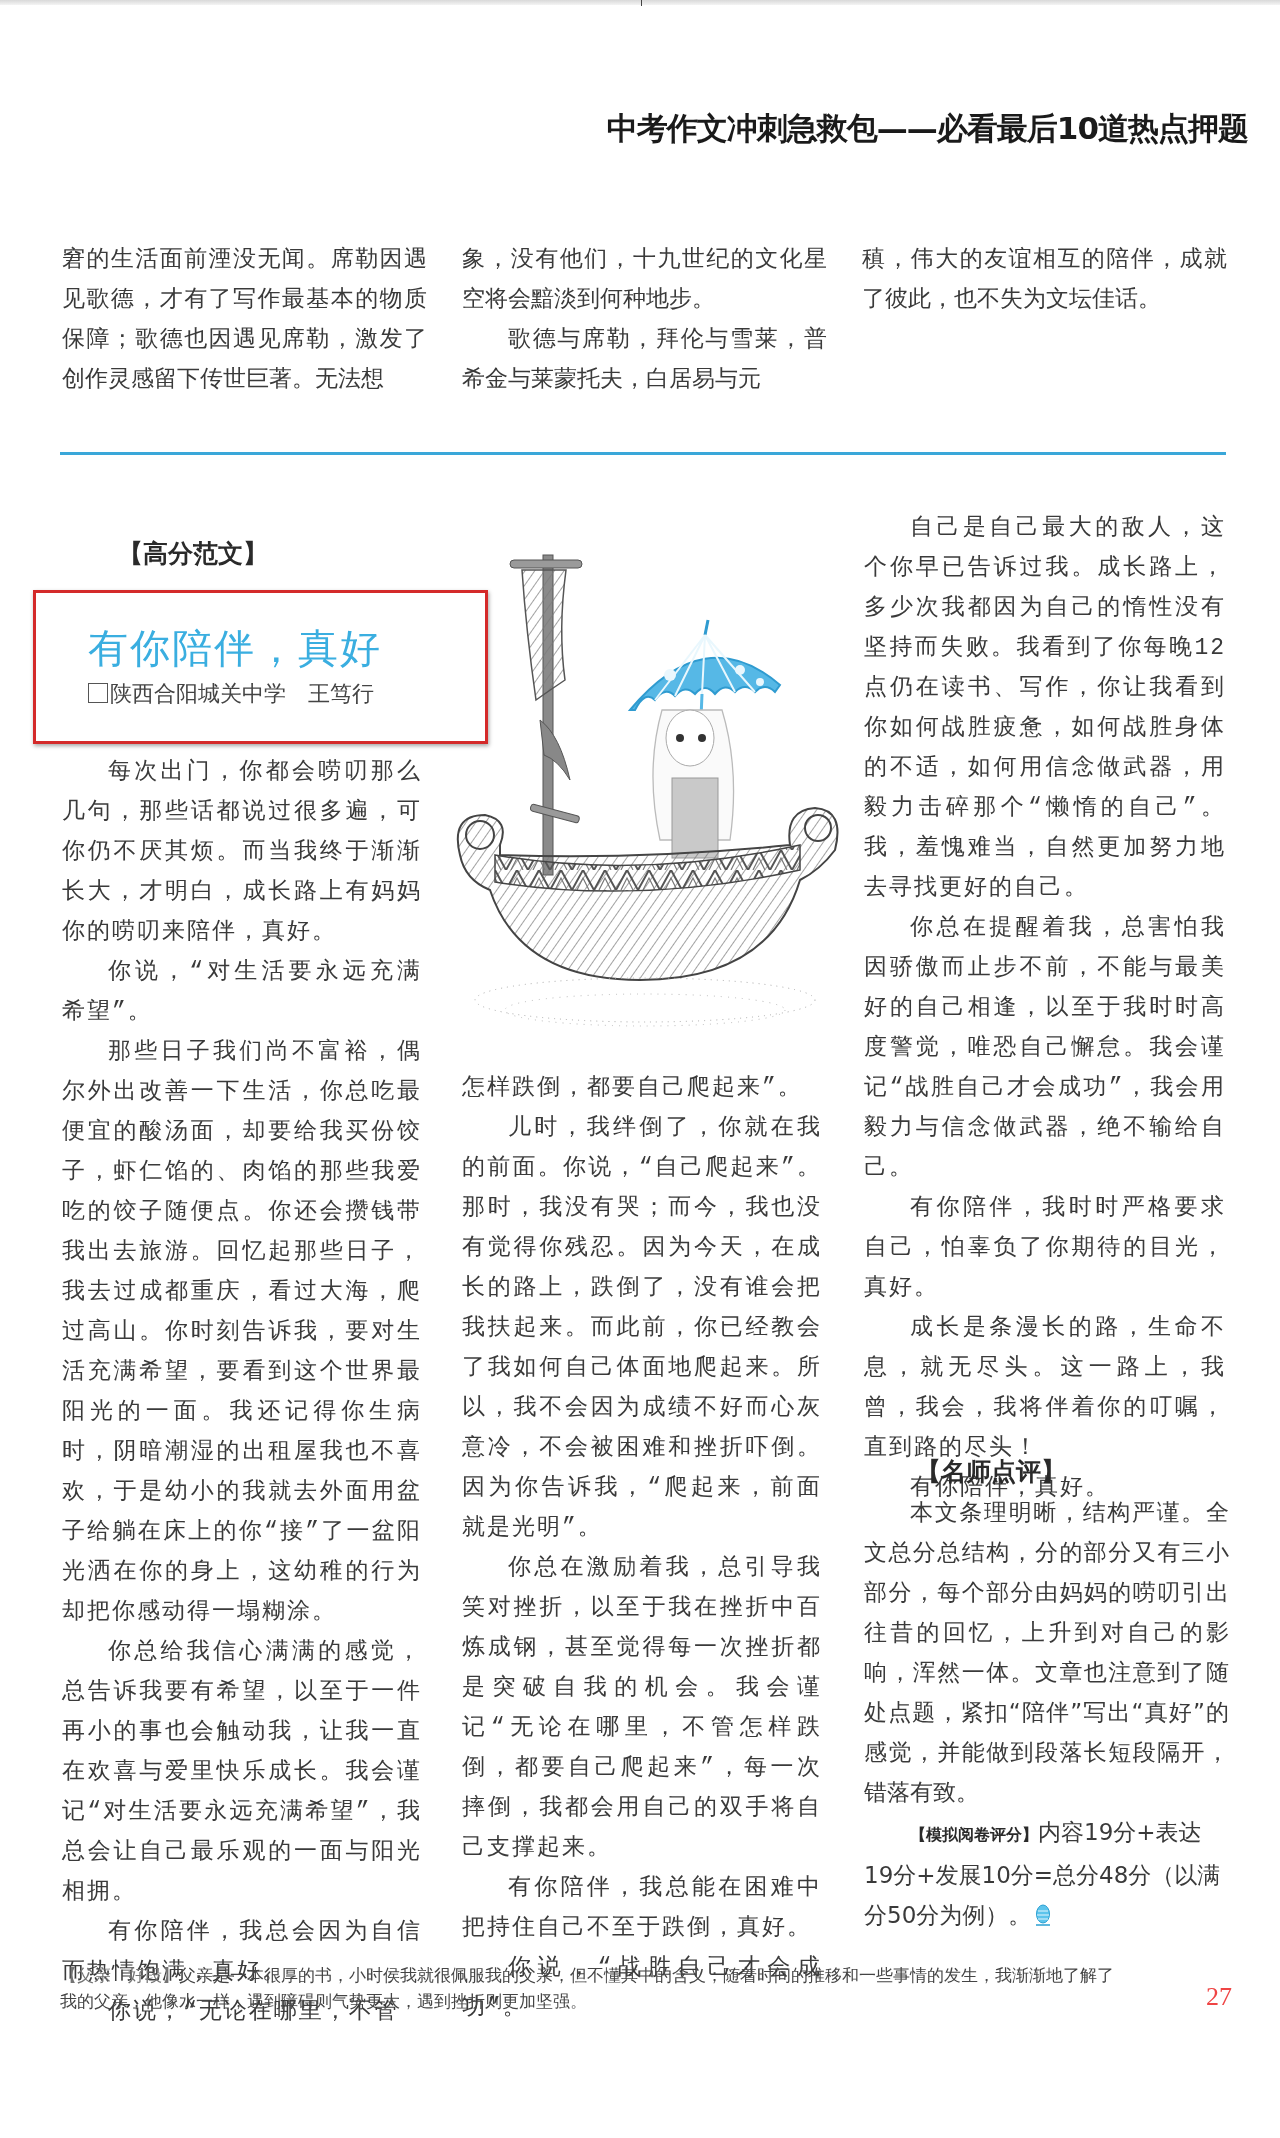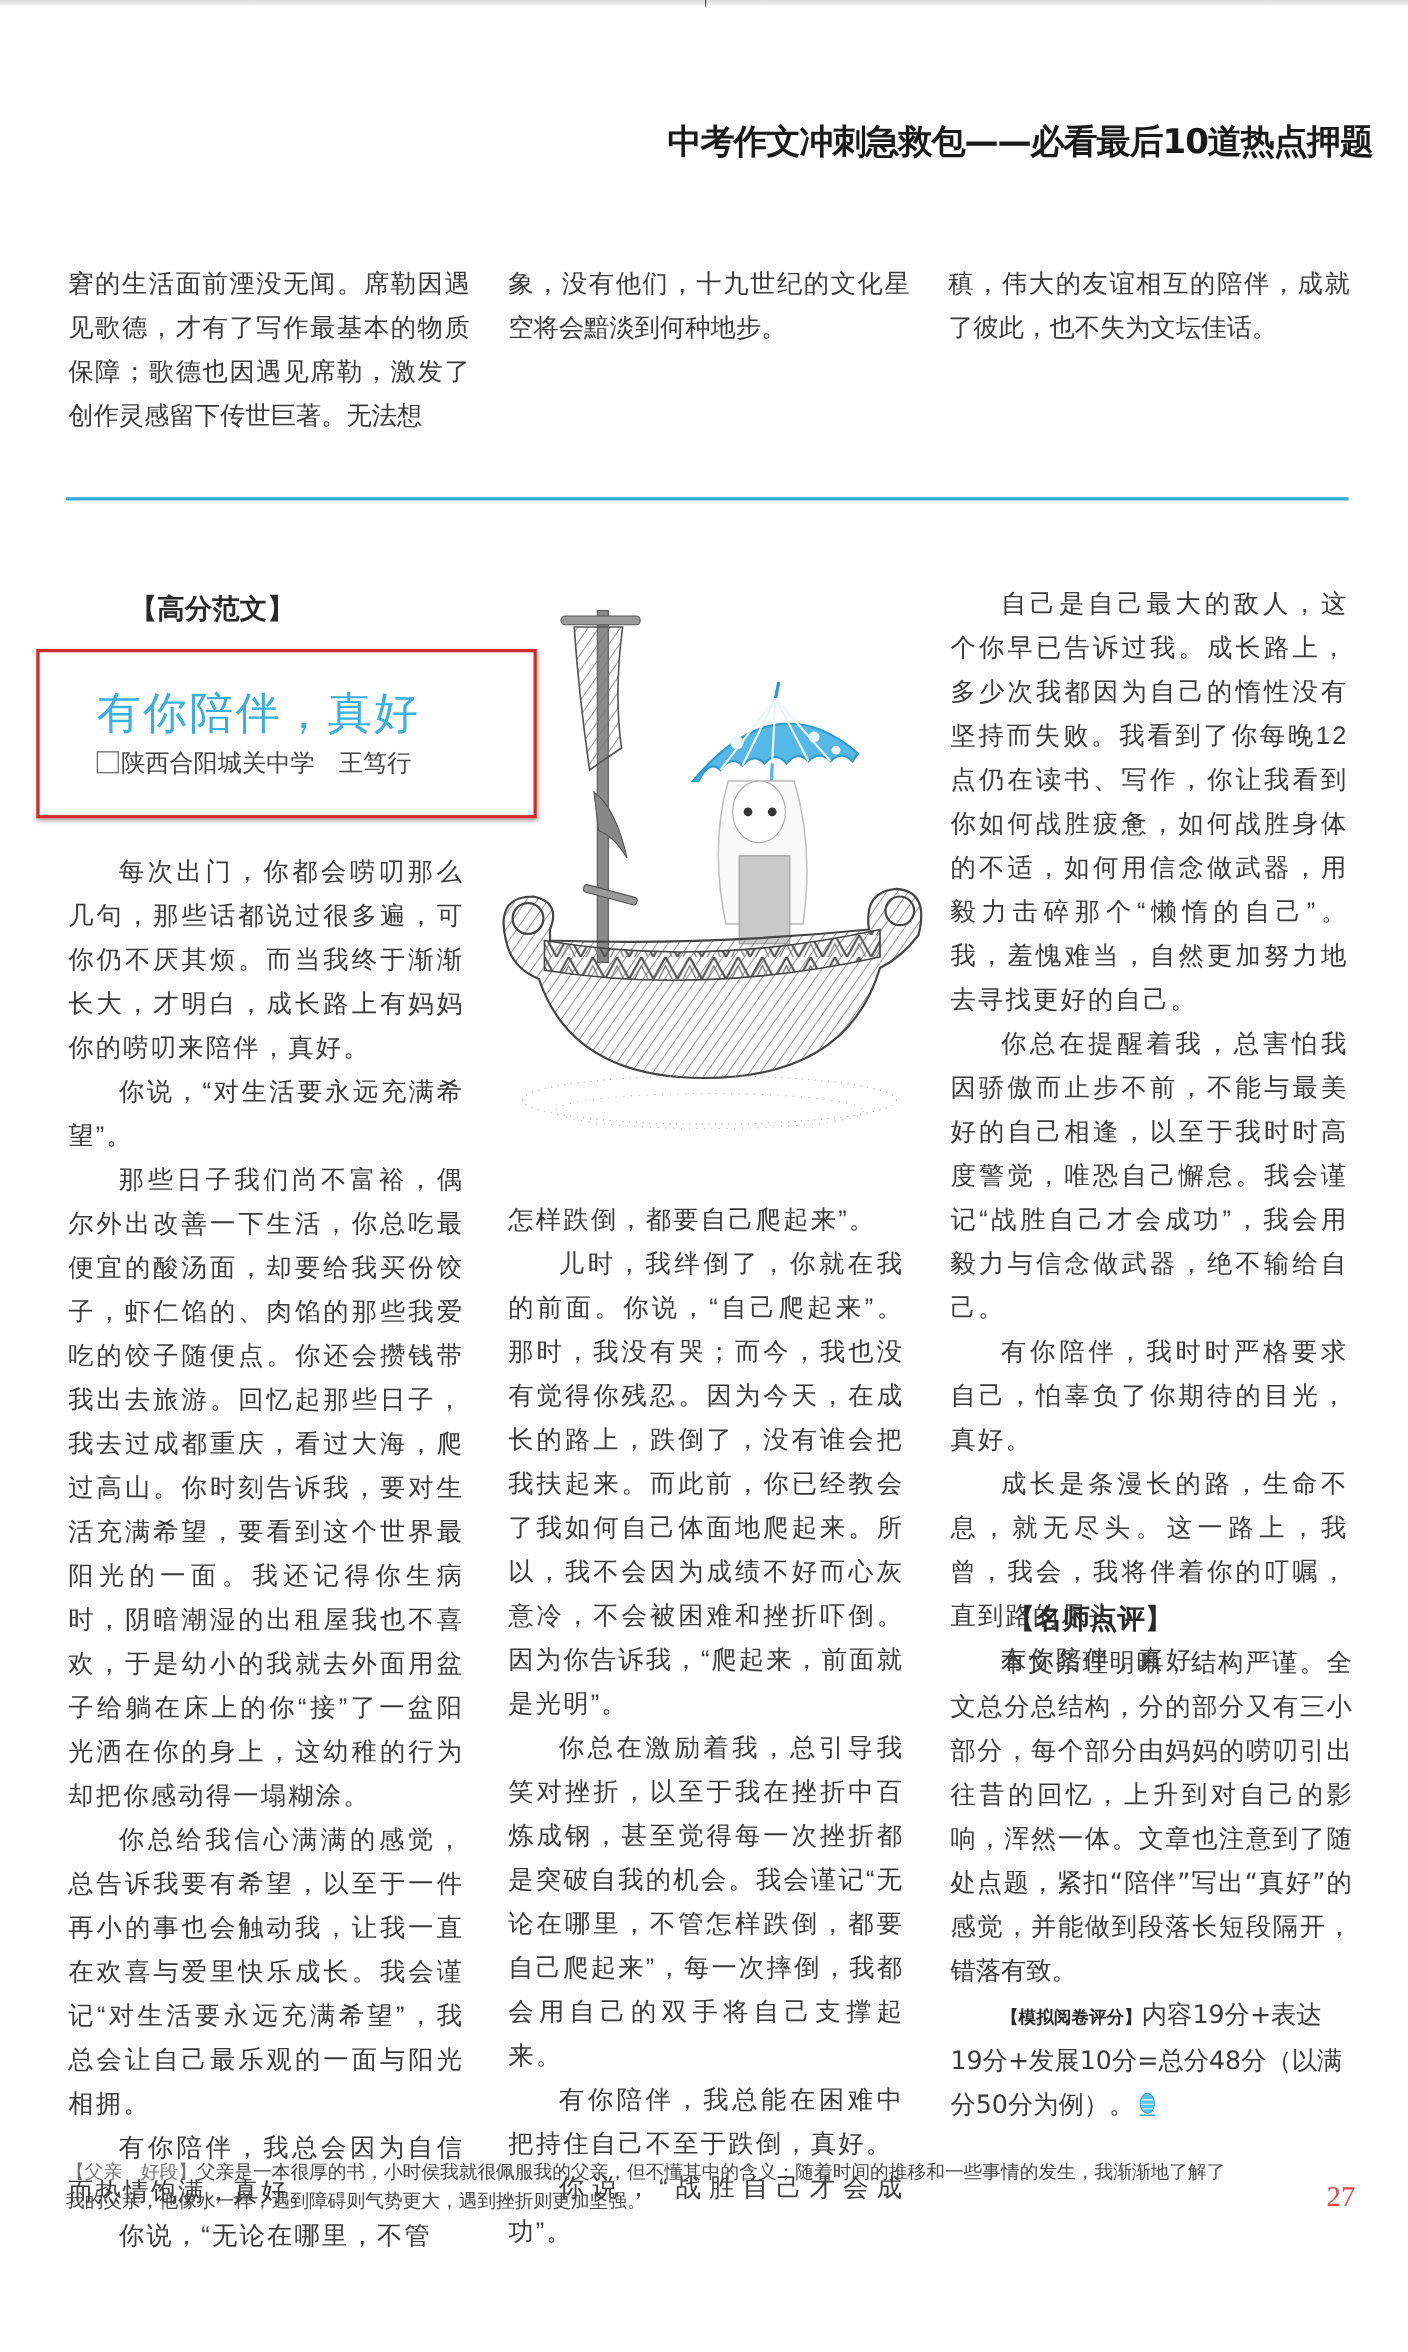--- a/index.html
+++ b/index.html
@@ -8,21 +8,21 @@
   .topbar { position: absolute; left: 0; top: 0; width: 1280px; height: 5px;
             background: linear-gradient(#d9d9d9, #f4f4f4); }
   .topbar-tick { position: absolute; left: 641px; top: 0; width: 1px; height: 6px; background: #444; }
 
   .running-head { position: absolute; right: 32px; top: 108px; font-size: 31px; font-weight: bold;
                   color: #1a1a1a; letter-spacing: -1px; white-space: nowrap; }
 
   .col { position: absolute; font-size: 23px; line-height: 40px; color: #3a3a3a; }
   .col p { margin: 0; text-align: justify; text-align-last: left; }
   .col p.indent { text-indent: 2em; }
-  .serif { font-family: Liberation Sans, sans-serif; letter-spacing: 2px; margin-top: 20px; }
+  .serif { font-family: Liberation Mono, monospace; letter-spacing: 2px; }
   .sans { font-family: "DejaVu Sans", "Liberation Sans", sans-serif; }
 
   .cont-1 { left: 62px; top: 238px; width: 365px; }
   .cont-2 { left: 462px; top: 238px; width: 365px; }
   .cont-3 { left: 862px; top: 238px; width: 365px; }
 
   .rule { position: absolute; left: 60px; top: 452px; width: 1166px; height: 3px; background: #3aa7d9; }
 
   .section-label { position: absolute; font-weight: bold; font-size: 25px; color: #2a2a2a; white-space: nowrap; }
   .label-highscore { left: 118px; top: 537px; }
@@ -58,20 +58,21 @@
 <div class="topbar"></div>
 <div class="topbar-tick"></div>
 
 <div class="running-head">中考作文冲刺急救包——必看最后10道热点押题</div>
 
 <div class="col sans cont-1">
   <p>窘的生活面前湮没无闻。席勒因遇见歌德，才有了写作最基本的物质保障；歌德也因遇见席勒，激发了创作灵感留下传世巨著。无法想</p>
 </div>
 <div class="col sans cont-2">
   <p>象，没有他们，十九世纪的文化星空将会黯淡到何种地步。</p>
+  <p class="indent">歌德与席勒，拜伦与雪莱，普希金与莱蒙托夫，白居易与元</p>
 </div>
 <div class="col sans cont-3">
   <p>稹，伟大的友谊相互的陪伴，成就了彼此，也不失为文坛佳话。</p>
 </div>
 
 <div class="rule"></div>
 
 <div class="section-label label-highscore">【高分范文】</div>
 
 <div class="title-box">

